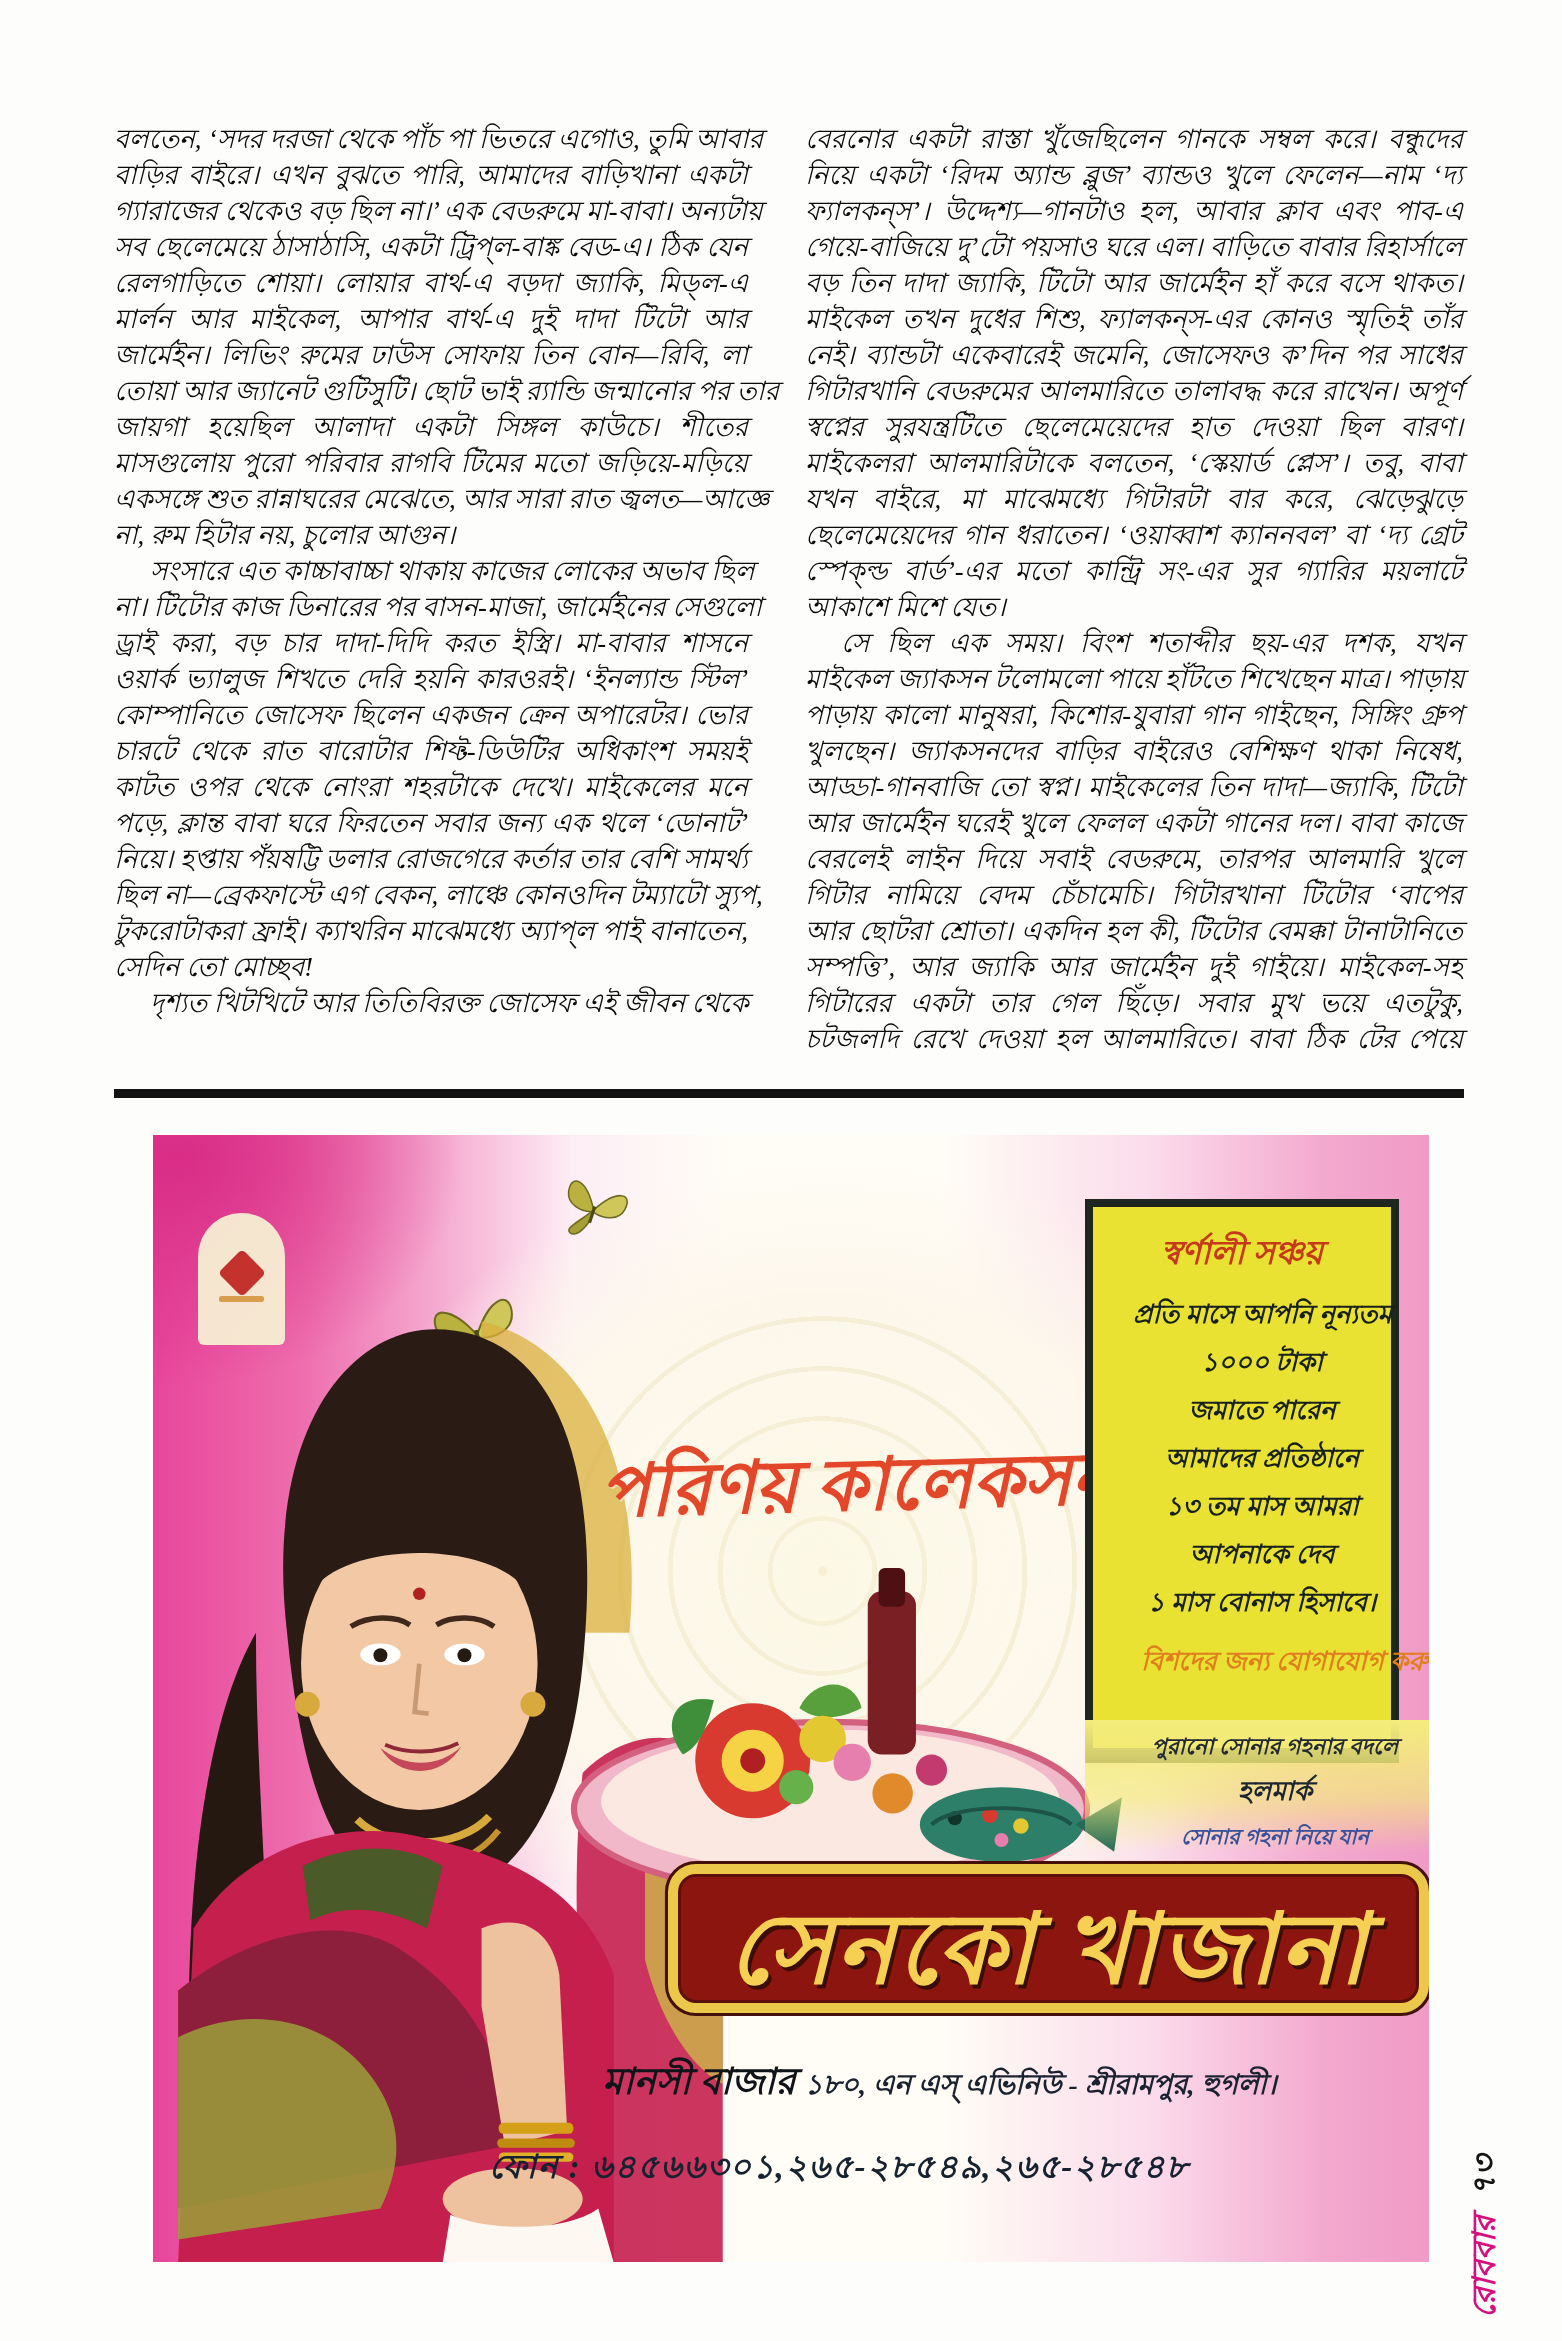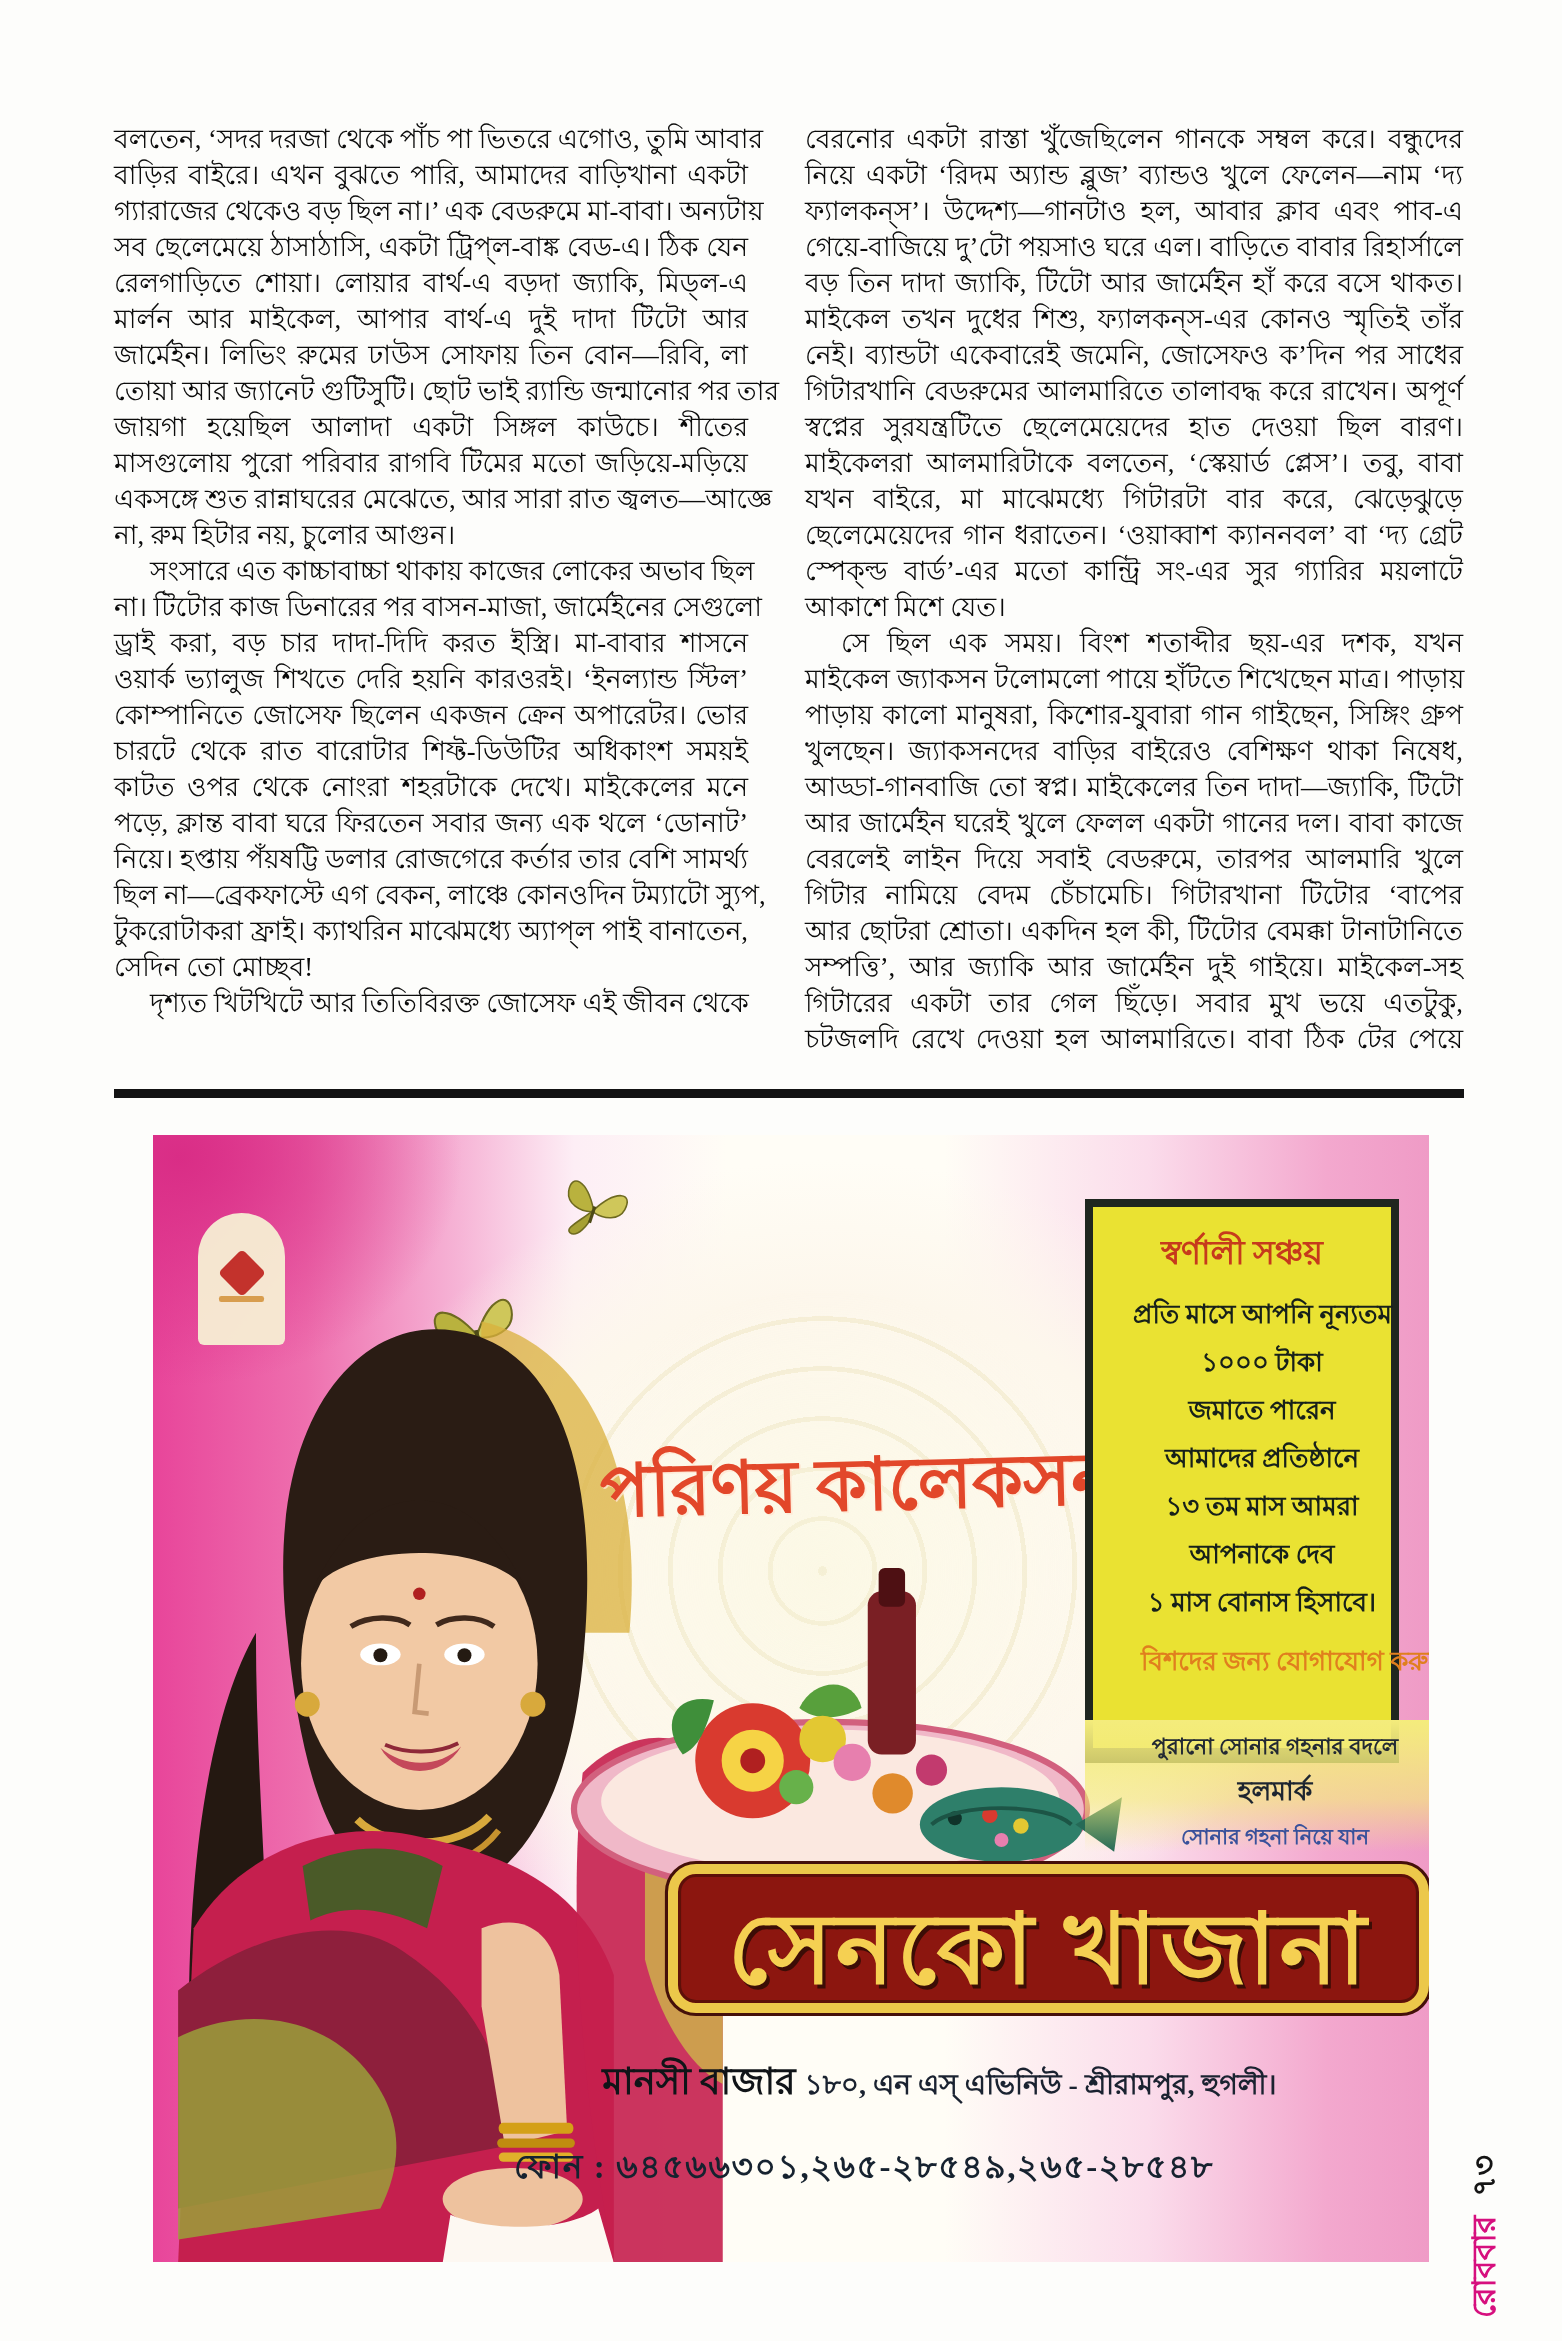--- a/index.html
+++ b/index.html
@@ -1,19 +1,19 @@
 <!DOCTYPE html>
 <html style="font-size:12.5px"><head>
 <meta charset="utf-8">
 <style>
   html,body{margin:0;padding:0;background:#e9e9e9;}
   .page{
     position:relative;width:1563px;height:2342px;margin:0 auto;
     background:#fdfdfb;overflow:hidden;
-    font-family:"Liberation Serif","DejaVu Serif",serif;color:#0c0c0c;
+    font-family:"Liberation Serif","DejaVu Serif",serif;color:#0c0c0c;font-style:italic;
   }
   
   .col{position:absolute;top:121px;}
   .col-left{left:114px;width:634px;}
   .col-right{left:805px;width:658px;}
   .col .tline{
     font-size:26.5px;line-height:36px;white-space:nowrap;
     text-align:justify;text-align-last:justify;color:#0b0b0b;
   }
   .col .tline.end{text-align-last:left;}
@@ -84,21 +84,21 @@
     text-shadow:3.1px 3.9px 0 #3c0d06;
   }
 
   .address{
     position:absolute;left:296px;top:917px;width:981px;
     display:flex;justify-content:center;align-items:baseline;gap:9px;white-space:nowrap;
   }
   .address-bold{font-size:37px;font-weight:800;color:#101418;}
   .address-rest{font-size:28px;font-weight:700;color:#1a2230;}
   .phone{
-    position:absolute;left:361px;top:1006px;width:856px;white-space:nowrap;
+    position:absolute;left:336px;top:1006px;width:856px;white-space:nowrap;
     font-size:33px;font-weight:800;color:#16222f;letter-spacing:1.6px;
   }
 
   
   .side-label{
     position:absolute;left:1459px;top:2318px;transform:rotate(-90deg);transform-origin:0 0;
     white-space:nowrap;font-size:32px;font-weight:700;
   }
   .side-label .mag{color:#d60f7e;}
   .side-label .num{color:#141414;margin-left:11px;}

